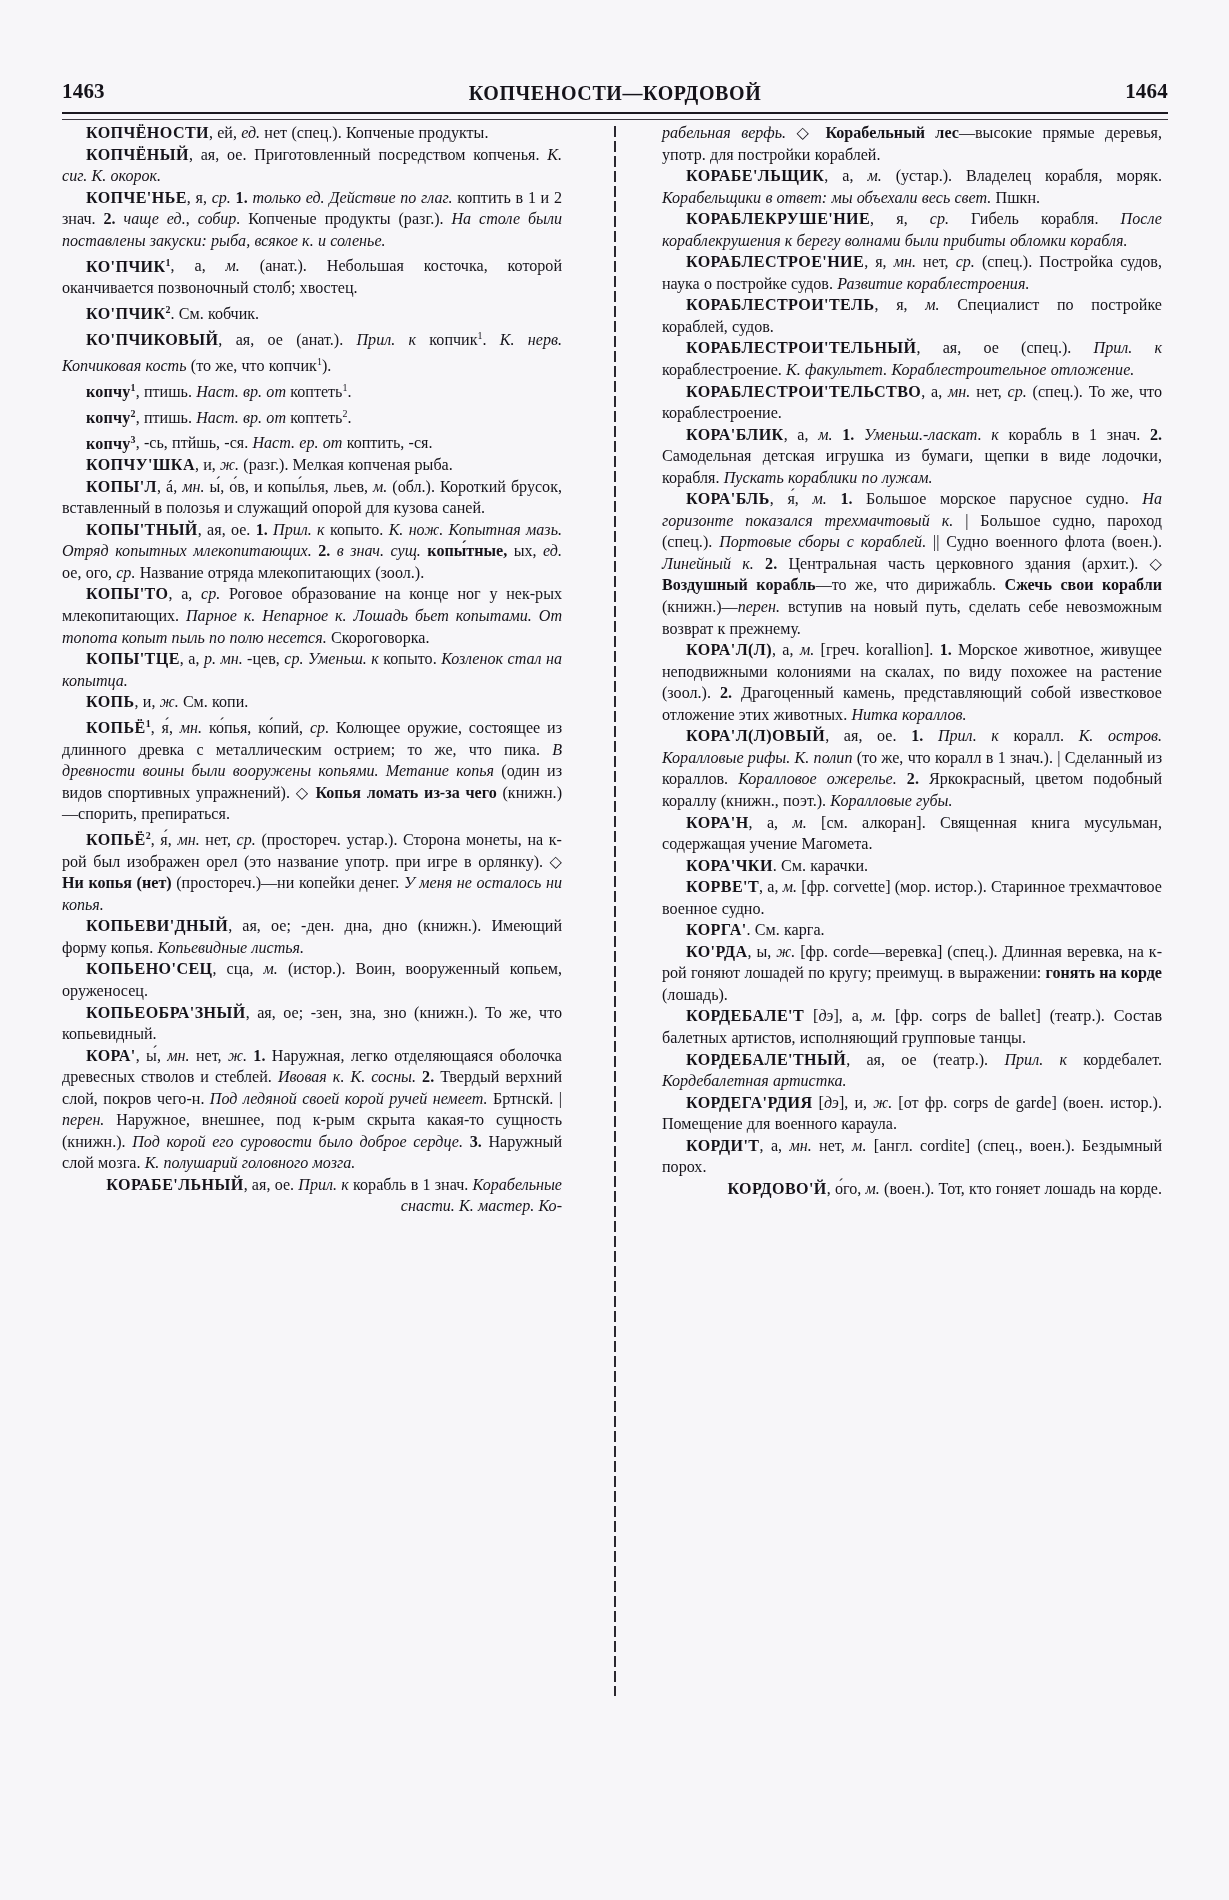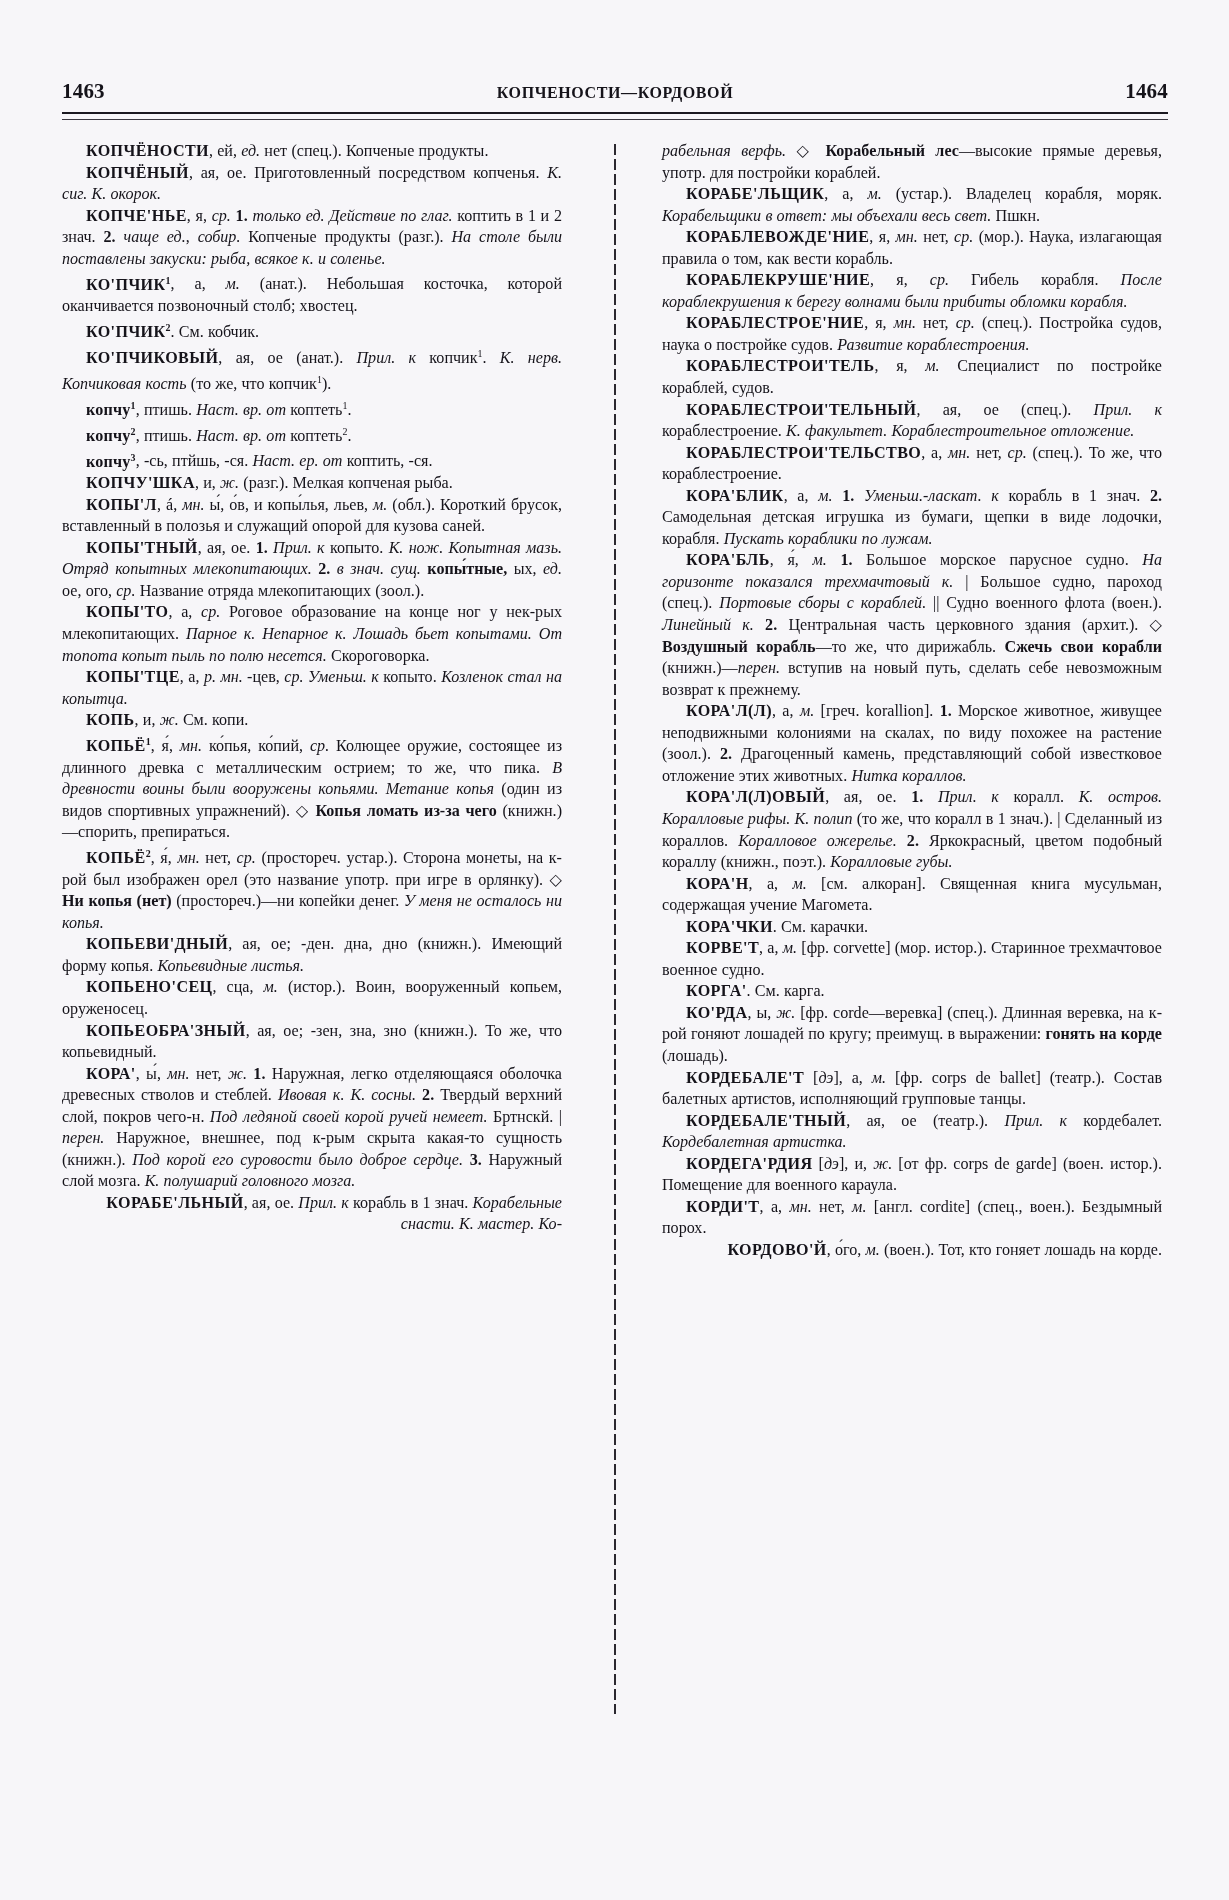--- a/index.html
+++ b/index.html
@@ -36,41 +36,41 @@
     justify-content: space-between;
     font-weight: bold;
     letter-spacing: .2px;
   }
   .folio {
     font-size: 21px;
     line-height: 21px;
     font-family: "Liberation Serif", serif;
   }
   .runhead-title {
-    font-size: 16px;
+    font-size: 20px;
     line-height: 18px;
     letter-spacing: .6px;
     font-variant: small-caps;
     text-transform: none;
   }
   .rule-top {
     position: absolute;
     left: 62px;
     top: 112px;
     width: 1106px;
     height: 5px;
     border-top: 2.3px solid #1a1820;
     border-bottom: 1.4px solid #3a3740;
   }
 
   
   .cols {
     position: absolute;
     left: 62px;
-    top: 140px;
+    top: 122px;
     width: 1106px;
     display: flex;
   }
   .col {
     width: 500px;
     font-size: 16.1px;
     line-height: 21.55px;
     text-align: justify;
     text-justify: inter-word;
     hyphens: manual;
@@ -147,21 +147,20 @@
         <p class="entry"><span class="hw">КОПЬЕОБРА'ЗНЫЙ</span><span>, ая, ое; -зен, зна, зно (книжн.). То же, что копьевидный.</span></p>
         <p class="entry"><span class="hw">КОРА'</span><span>, ы́, <i>мн.</i> нет, <i>ж.</i> <b>1.</b> Наружная, легко отделяющаяся оболочка древесных стволов и стеблей. <i>Ивовая к. К. сосны.</i> <b>2.</b> Твердый верхний слой, покров чего-н. <i>Под ледяной своей корой ручей немеет.</i> Бртнскй. | <i>перен.</i> Наружное, внешнее, под к-рым скрыта какая-то сущность (книжн.). <i>Под корой его суровости было доброе сердце.</i> <b>3.</b> Наружный слой мозга. <i>К. полушарий головного мозга.</i></span></p>
         <p class="entry"><span class="hw">КОРАБЕ'ЛЬНЫЙ</span><span>, ая, ое. <i>Прил. к</i> корабль в 1 знач. <i>Корабельные снасти. К. мастер. Ко-</i></span></p>
       </div>
     <div class="gutter">
       <div class="gutter-rule"></div>
     </div>
     <div class="col col-right" id="col-right">
         <p class="entry" style="text-indent: 0px;"><i>рабельная верфь.</i> ◇ <b>Корабельный лес</b>—высокие прямые деревья, употр. для постройки кораблей.</p>
         <p class="entry"><span class="hw">КОРАБЕ'ЛЬЩИК</span><span>, а, <i>м.</i> (устар.). Владелец корабля, моряк. <i>Корабельщики в ответ: мы объехали весь свет.</i> Пшкн.</span></p>
-        <p class="entry"><span class="hw">КОРАБЛЕВОЖДЕ'НИЕ</span><span>, я, <i>мн.</i> нет, <i>ср.</i> (мор.). Наука, излагающая правила о том, как вести корабль.</span></p>
         <p class="entry"><span class="hw">КОРАБЛЕКРУШЕ'НИЕ</span><span>, я, <i>ср.</i> Гибель корабля. <i>После кораблекрушения к берегу волнами были прибиты обломки корабля.</i></span></p>
         <p class="entry"><span class="hw">КОРАБЛЕСТРОЕ'НИЕ</span><span>, я, <i>мн.</i> нет, <i>ср.</i> (спец.). Постройка судов, наука о постройке судов. <i>Развитие кораблестроения.</i></span></p>
         <p class="entry"><span class="hw">КОРАБЛЕСТРОИ'ТЕЛЬ</span><span>, я, <i>м.</i> Специалист по постройке кораблей, судов.</span></p>
         <p class="entry"><span class="hw">КОРАБЛЕСТРОИ'ТЕЛЬНЫЙ</span><span>, ая, ое (спец.). <i>Прил. к</i> кораблестроение. <i>К. факультет. Кораблестроительное отложение.</i></span></p>
         <p class="entry"><span class="hw">КОРАБЛЕСТРОИ'ТЕЛЬСТВО</span><span>, а, <i>мн.</i> нет, <i>ср.</i> (спец.). То же, что кораблестроение.</span></p>
         <p class="entry"><span class="hw">КОРА'БЛИК</span><span>, а, <i>м.</i> <b>1.</b> <i>Уменьш.-ласкат. к</i> корабль в 1 знач. <b>2.</b> Самодельная детская игрушка из бумаги, щепки в виде лодочки, корабля. <i>Пускать кораблики по лужам.</i></span></p>
         <p class="entry"><span class="hw">КОРА'БЛЬ</span><span>, я́, <i>м.</i> <b>1.</b> Большое морское парусное судно. <i>На горизонте показался трехмачтовый к.</i> | Большое судно, пароход (спец.). <i>Портовые сборы с кораблей.</i> || Судно военного флота (воен.). <i>Линейный к.</i> <b>2.</b> Центральная часть церковного здания (архит.). ◇ <b>Воздушный корабль</b>—то же, что дирижабль. <b>Сжечь свои корабли</b> (книжн.)—<i>перен.</i> вступив на новый путь, сделать себе невозможным возврат к прежнему.</span></p>
         <p class="entry"><span class="hw">КОРА'Л(Л)</span><span>, а, <i>м.</i> [греч. korallion]. <b>1.</b> Морское животное, живущее неподвижными колониями на скалах, по виду похожее на растение (зоол.). <b>2.</b> Драгоценный камень, представляющий собой известковое отложение этих животных. <i>Нитка кораллов.</i></span></p>
         <p class="entry"><span class="hw">КОРА'Л(Л)ОВЫЙ</span><span>, ая, ое. <b>1.</b> <i>Прил. к</i> коралл. <i>К. остров. Коралловые рифы. К. полип</i> (то же, что коралл в 1 знач.). | Сделанный из кораллов. <i>Коралловое ожерелье.</i> <b>2.</b> Яркокрасный, цветом подобный кораллу (книжн., поэт.). <i>Коралловые губы.</i></span></p>
         <p class="entry"><span class="hw">КОРА'Н</span><span>, а, <i>м.</i> [см. алкоран]. Священная книга мусульман, содержащая учение Магомета.</span></p>

